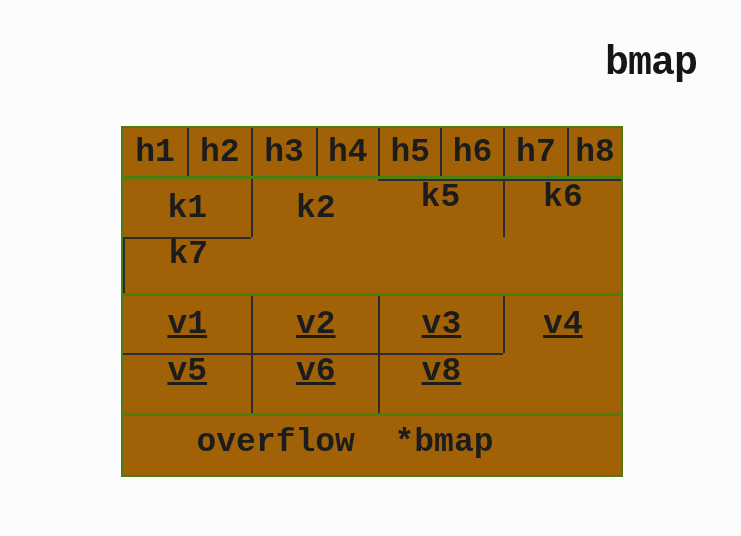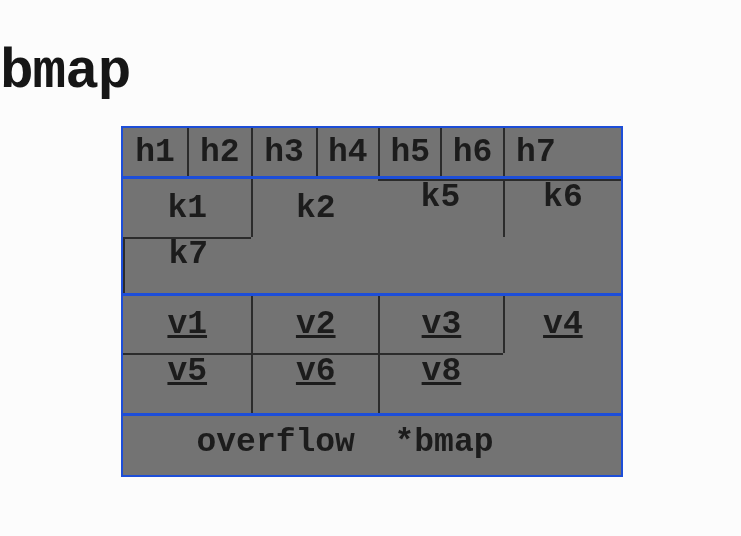--- a/index.html
+++ b/index.html
@@ -14,37 +14,37 @@
     background: #fcfcfc;
     overflow: hidden;
     font-family: "Liberation Mono", "DejaVu Sans Mono", monospace;
     color: #1c1c1c;
   }
   .title {
     position: absolute;
     top: 42px;
     left: 0;
     width: 697px;
-    text-align: left;
-    font-size: 56px;
+    text-align: right;
+    font-size: 40px;
     font-weight: 700;
     line-height: 1.1;
     letter-spacing: -1px;
     color: #161616;
   }
   .bmap-table {
     position: absolute;
     left: 88px;
     top: 126px;
     width: 535px;
   }
   .section {
     box-sizing: border-box;
-    border: 2px solid #1d4ed8;
-    background: #737373;
+    border: 2px solid #4d7c0f;
+    background: #a16207;
     display: grid;
     margin-left: 33px;
   }
   .section + .section {
     margin-top: -1px;
   }
   .sec-header {
     height: 52px;
     grid-template-columns: 69fr 68fr 70fr 67fr 67fr 67fr 69fr 58fr;
   }
@@ -88,20 +88,21 @@
   <div class="bmap-table">
 
     <div class="section sec-header">
       <div class="cell">h1</div>
       <div class="cell bl">h2</div>
       <div class="cell bl">h3</div>
       <div class="cell bl">h4</div>
       <div class="cell bl">h5</div>
       <div class="cell bl">h6</div>
       <div class="cell bl">h7</div>
+      <div class="cell bl">h8</div>
     </div>
 
     <div class="section sec-keys">
       <div class="cell">k1</div>
       <div class="cell bl">k2</div>
       <div class="cell bt raise">k5</div>
       <div class="cell bl bt raise">k6</div>
       <div class="cell bl bt raise">k7</div>
     </div>
 

